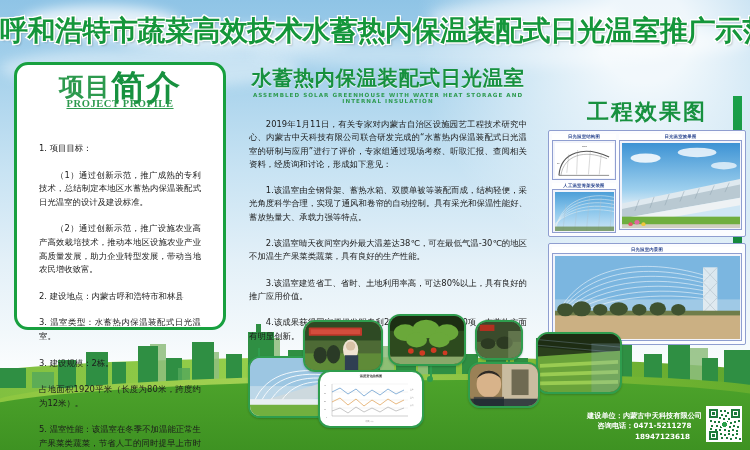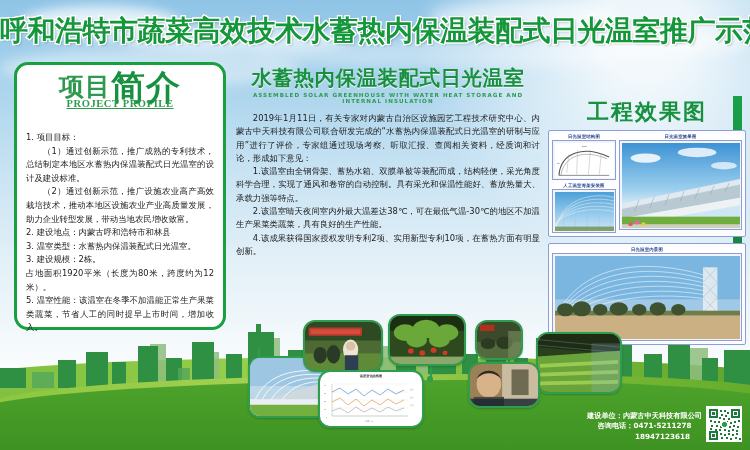--- a/index.html
+++ b/index.html
@@ -100,21 +100,21 @@
     font-family: "Liberation Serif", "DejaVu Serif", serif;
     font-weight: 700; font-size: 10.5px; color: #2d9a4e;
     letter-spacing: .6px; margin-top: -3px; text-decoration: underline;
   }
 
   .body-cn {
     font-family: "DejaVu Sans", "Liberation Sans", sans-serif;
     font-size: 8.4px; line-height: 13.6px; color: #1b1b1b;
     text-align: justify;
   }
-  .body-cn p { text-indent: 2em; margin: 0; }
+  .body-cn p { text-indent: 2em; margin: 13px; }
   .body-cn p.noind { text-indent: 0; }
   #left-card .body-cn { padding: 0 9px 6px 9px; }
 
   
   #mid-col { left: 236px; top: 66px; width: 304px; height: 250px; }
   .mid-title-cn {
     font-family: "DejaVu Sans", "Liberation Sans", sans-serif;
     font-weight: 700; font-size: 20.5px; color: #17913f;
     text-align: center; letter-spacing: .5px; line-height: 24px;
     text-shadow: 0 1px 1px rgba(255,255,255,.9);
@@ -317,20 +317,21 @@
     </div>
   </div>
 
   <div class="panel-plain" id="mid-col">
     <div class="mid-title-cn">水蓄热内保温装配式日光温室</div>
     <div class="mid-title-en">ASSEMBLED SOLAR GREENHOUSE WITH WATER HEAT STORAGE AND INTERNAL INSULATION</div>
     <div class="body-cn">
       <p>2019年1月11日，有关专家对内蒙古自治区设施园艺工程技术研究中心、内蒙古中天科技有限公司联合研发完成的“水蓄热内保温装配式日光温室的研制与应用”进行了评价，专家组通过现场考察、听取汇报、查阅相关资料，经质询和讨论，形成如下意见：</p>
       <p>1.该温室由全钢骨架、蓄热水箱、双膜单被等装配而成，结构轻便，采光角度科学合理，实现了通风和卷帘的自动控制。具有采光和保温性能好、蓄放热量大、承载力强等特点。</p>
       <p>2.该温室晴天夜间室内外最大温差达38℃，可在最低气温-30℃的地区不加温生产果菜类蔬菜，具有良好的生产性能。</p>
+      <p>3.该温室建造省工、省时、土地利用率高，可达80%以上，具有良好的推广应用价值。</p>
       <p>4.该成果获得国家授权发明专利2项、实用新型专利10项，在蓄热方面有明显创新。</p>
     </div>
   </div>
 
   <div class="accent-bar"></div>
   <div class="panel-plain" id="right-col">
     <div class="pe-cn">工程效果图</div>
 
     <div class="eff-outer">
       <div class="eff-grid">

